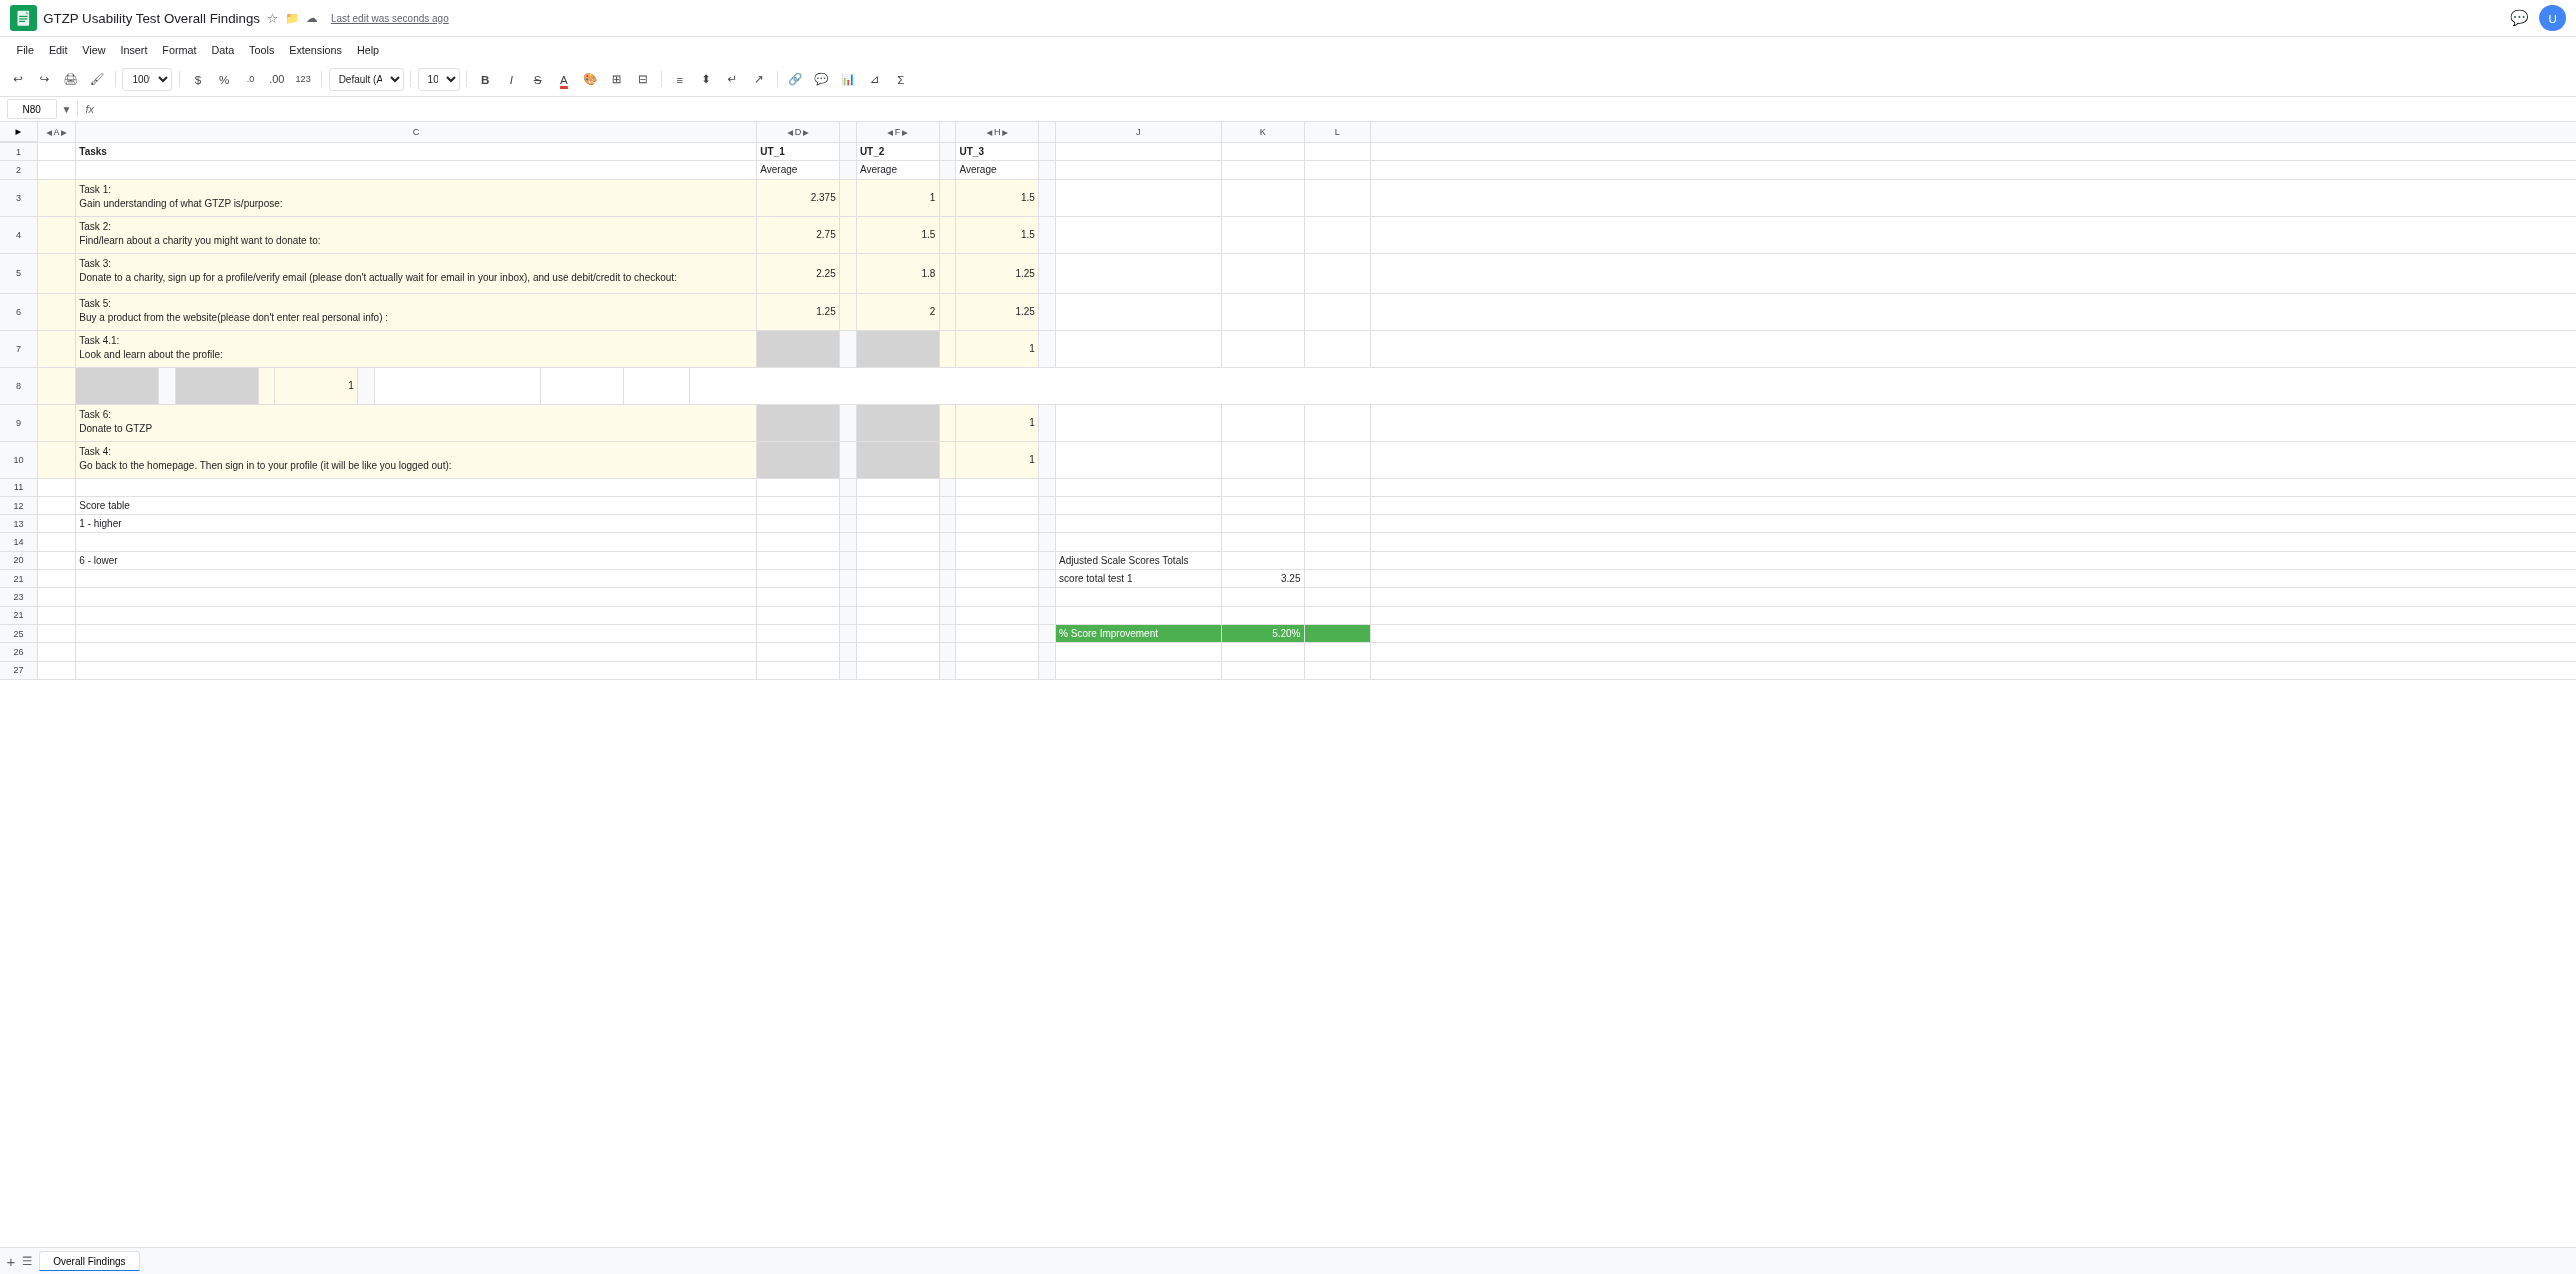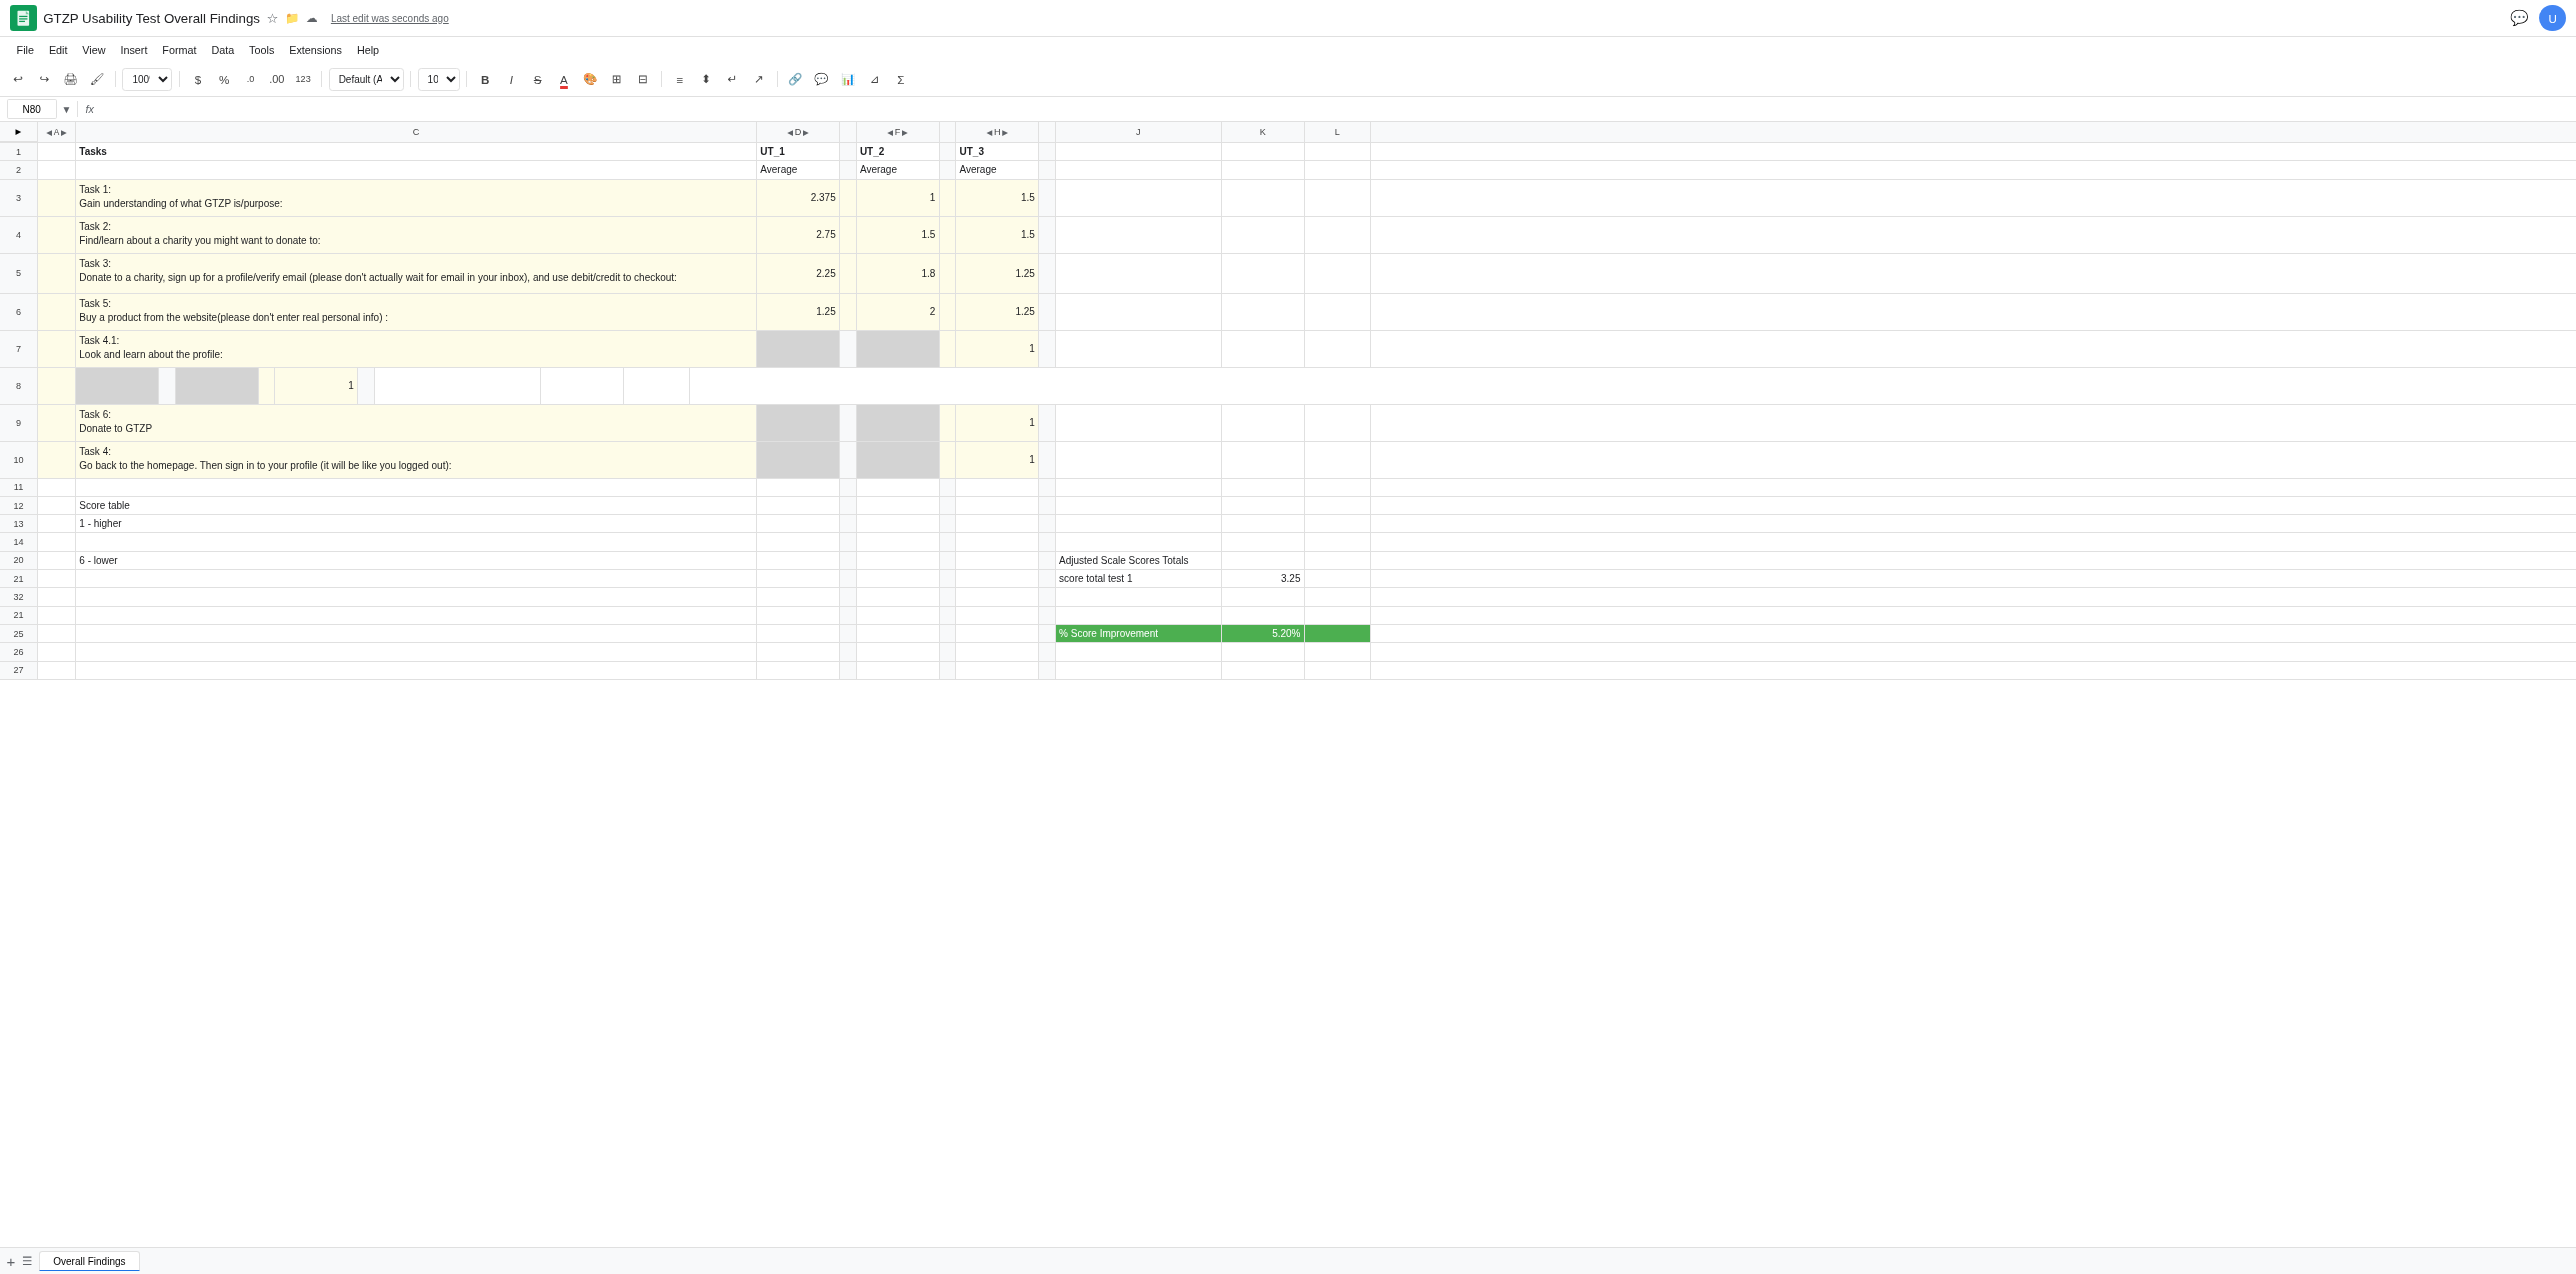--- a/index.html
+++ b/index.html
@@ -490,21 +490,21 @@
     <div class="cell col-g" style="background:#f8f9fa;"></div>
     <div class="cell col-h"></div>
     <div class="cell col-i" style="background:#f8f9fa;"></div>
     <div class="cell col-j">score total  test 1</div>
     <div class="cell col-k cell-right">3.25</div>
     <div class="cell col-l"></div>
   </div>
 
 
   <div class="sheet-row">
-    <div class="row-num">32</div>
+    <div class="row-num">23</div>
     <div class="cell col-ab"></div>
     <div class="cell col-c"></div>
     <div class="cell col-d"></div>
     <div class="cell col-e" style="background:#f8f9fa;"></div>
     <div class="cell col-f"></div>
     <div class="cell col-g" style="background:#f8f9fa;"></div>
     <div class="cell col-h"></div>
     <div class="cell col-i" style="background:#f8f9fa;"></div>
     <div class="cell col-j"></div>
     <div class="cell col-k"></div>

